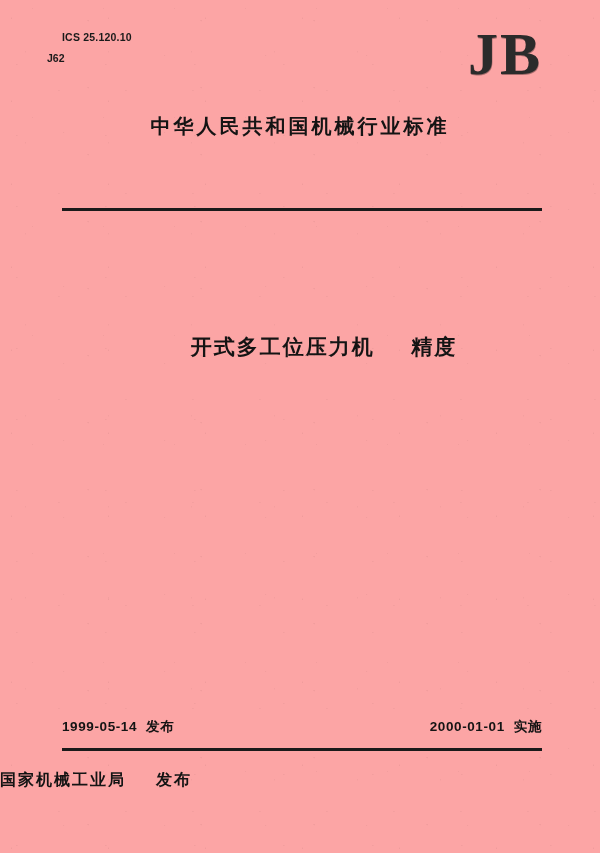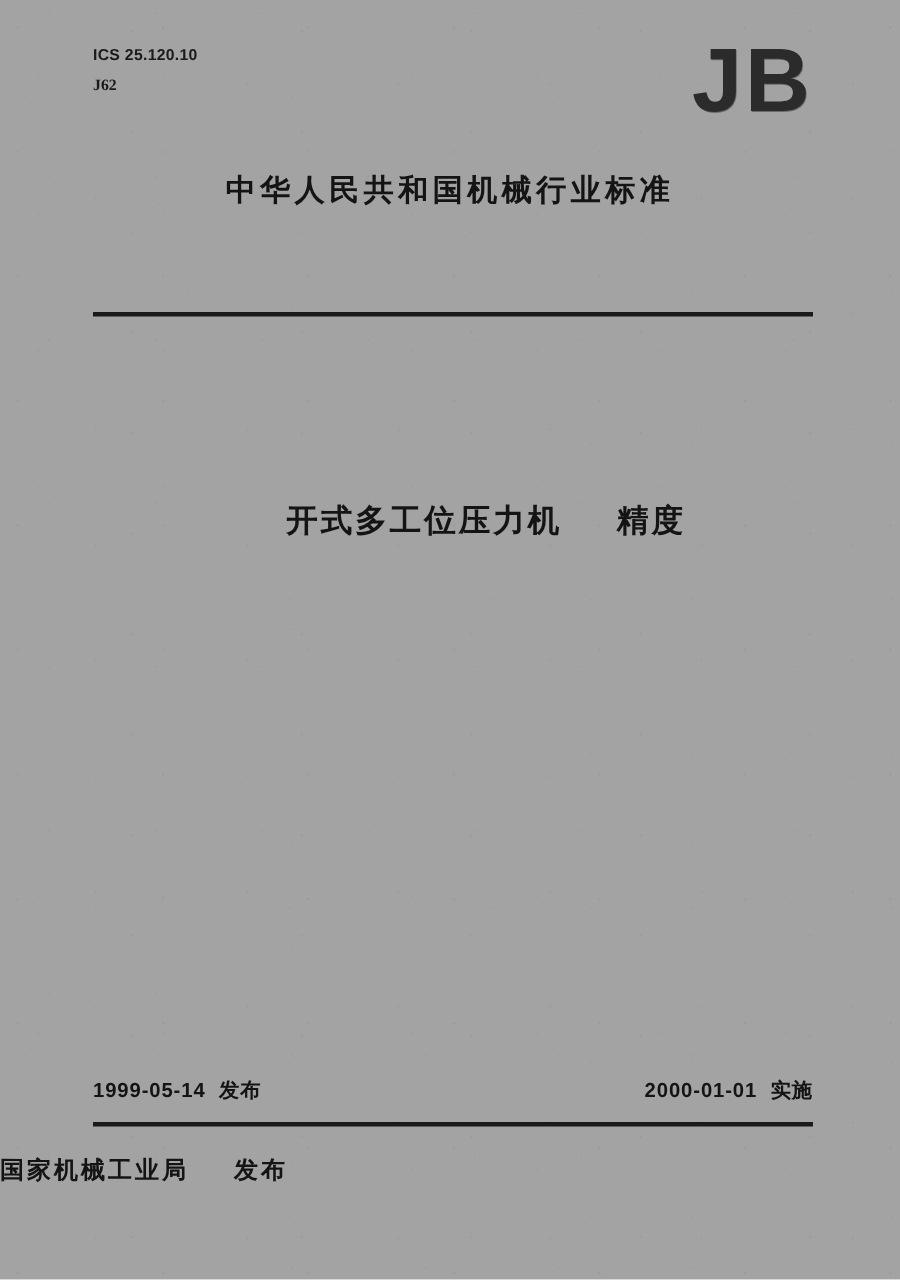--- a/index.html
+++ b/index.html
@@ -11,21 +11,21 @@
     width: 600px;
     height: 853px;
     font-family: "Liberation Serif", serif;
     color: #111111;
     position: relative;
     overflow: hidden;
   }
   .page {
     position: absolute;
     inset: 0;
-    background: #a3a3a3;
+    background: #fca5a5;
   }
   
   .noise {
     position: absolute;
     inset: 0;
     pointer-events: none;
     opacity: 0.5;
     background-image:
       radial-gradient(circle at 12% 22%, rgba(0,0,0,0.10) 0.6px, transparent 0.9px),
       radial-gradient(circle at 46% 8%, rgba(0,0,0,0.08) 0.5px, transparent 0.8px),
@@ -42,34 +42,34 @@
     left: 62px;
     top: 31px;
     font-family: "Liberation Sans", sans-serif;
     font-size: 10.5px;
     font-weight: bold;
     letter-spacing: 0.2px;
     color: #1a1a1a;
   }
   .icsclass {
     position: absolute;
-    left: 62px;
+    left: 47px;
     top: 52px;
-    font-family: Liberation Serif, serif;
+    font-family: Liberation Sans, sans-serif;
     font-size: 10.5px;
     font-weight: bold;
     color: #1a1a1a;
     text-align: center;
   }
 
   .jb-logo {
     position: absolute;
     right: 58px;
     top: 24px;
-    font-family: Liberation Sans, sans-serif;
+    font-family: Liberation Serif, serif;
     font-size: 60px;
     font-weight: bold;
     letter-spacing: 2px;
     color: #2b2b2b;
     line-height: 1;
     
     text-shadow: 0.5px 0.5px 0 rgba(0,0,0,0.35);
   }
 
   .main-title {

